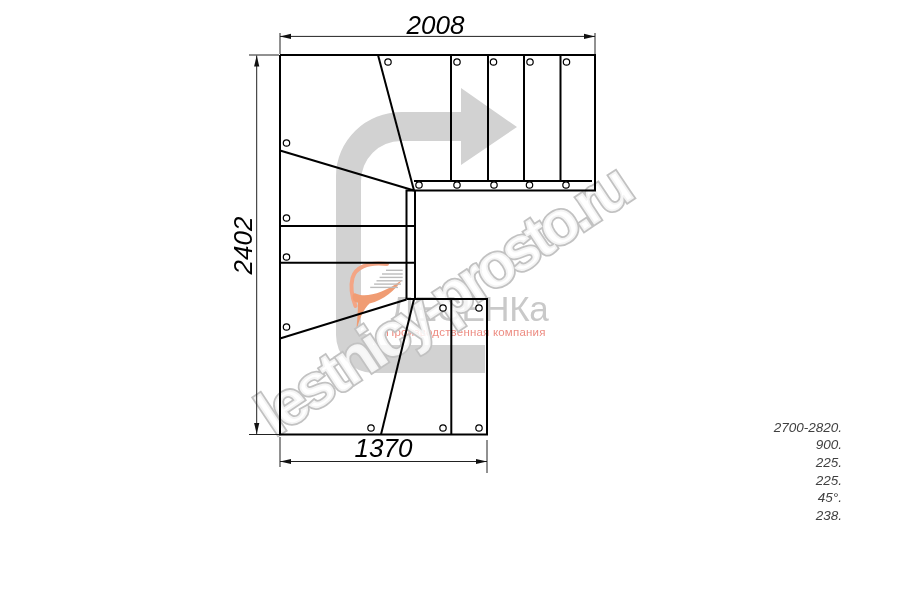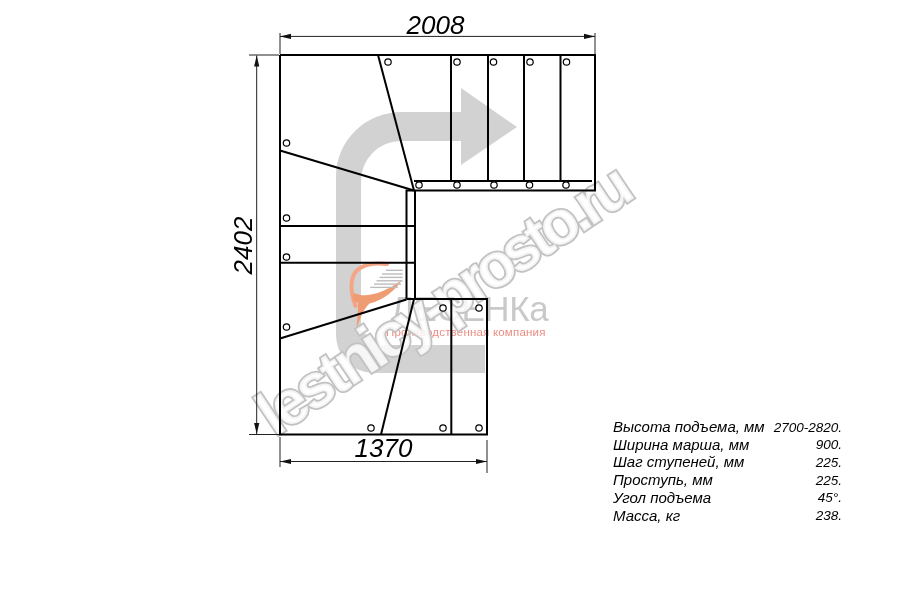--- a/index.html
+++ b/index.html
@@ -1,21 +1,21 @@
 <!DOCTYPE html>
 <html><head>
 <meta charset="utf-8">
 <style>
   html,body{margin:0;padding:0;background:#fff;}
   #page{position:relative;width:900px;height:600px;overflow:hidden;background:#fff;
         font-family:"Liberation Sans", sans-serif;}
   #tbl{position:absolute;left:613px;top:418px;font-style:italic;font-size:15px;
        line-height:17.7px;color:#000;white-space:nowrap;}
   #tblv{position:absolute;left:700px;top:418.6px;width:142px;font-style:italic;font-size:13.5px;
-       line-height:17.7px;color:#000000;text-align:right;white-space:nowrap;}
+       line-height:17.7px;color:#404040;text-align:right;white-space:nowrap;}
 </style>
 </head>
 <body>
 <div id="page">
 <svg width="900" height="600" viewBox="0 0 900 600">
 
   <path d="M485,345 L373,345 A12,12 0 0 0 361,333 L361,181 A40,40 0 0 1 401,141
            L461,141 L461,165 L517,127 L461,88 L461,112 L402,112 A66,64 0 0 0 336,176
            L336,335 A37,38 0 0 0 373,373 L485,373 Z" fill="#d2d2d2"></path>
 
@@ -102,15 +102,14 @@
     <path d="M487,461.5 l-11,-2.6 l0,5.2 Z"></path>
   </g>
   <g font-size="26" font-style="italic" fill="#000">
     <text x="435.5" y="33.5" text-anchor="middle">2008</text>
     <text x="383.5" y="457" text-anchor="middle">1370</text>
     <text transform="translate(252,245.5) rotate(-90)" text-anchor="middle">2402</text>
   </g>
 
 </svg>
 
-<div id="tbl">Высота подъема, мм<br>Ширина марша, мм<br>Шаг ступеней, мм<br>Проступь, мм<br>Угол подъема<br>Масса, кг</div>
 <div id="tblv">2700-2820.<br>900.<br>225.<br>225.<br>45°.<br>238.</div>
 </div>
 
 </body></html>

